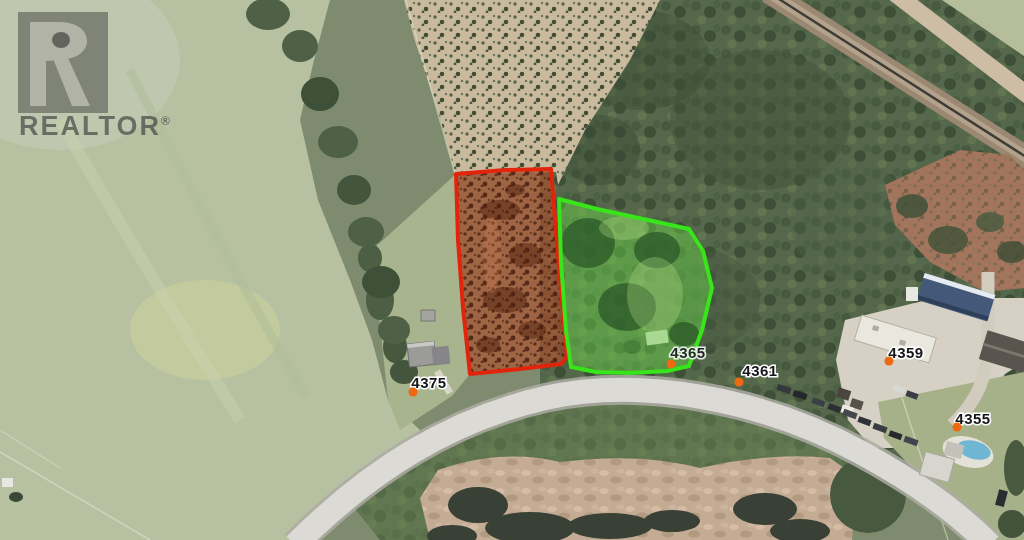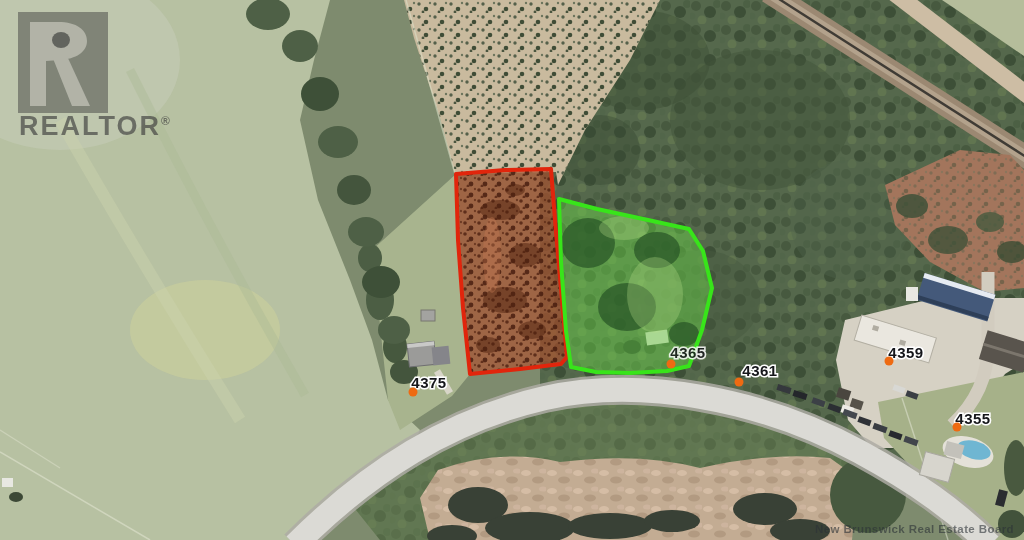--- a/index.html
+++ b/index.html
@@ -275,15 +275,14 @@
     <g fill="#b9b8b0" opacity=".85">
       <rect x="30" y="22" width="16" height="84"></rect>
       <path d="M46,22 h12 c19,0 29,8 29,19 c0,11 -11,18 -27,19 l-14,1 z"></path>
       <polygon points="52,56 67,56 90,106 72,106"></polygon>
     </g>
     <ellipse cx="61" cy="40" rx="9" ry="8" fill="#414141" opacity=".9"></ellipse>
   </svg>
   <div class="realtor-text"><span>REALTOR</span><sup>®</sup></div>
 </div>
 
-<div class="board-wm">New Brunswick Real Estate Board</div>
 
 </div>
 
 </body></html>

